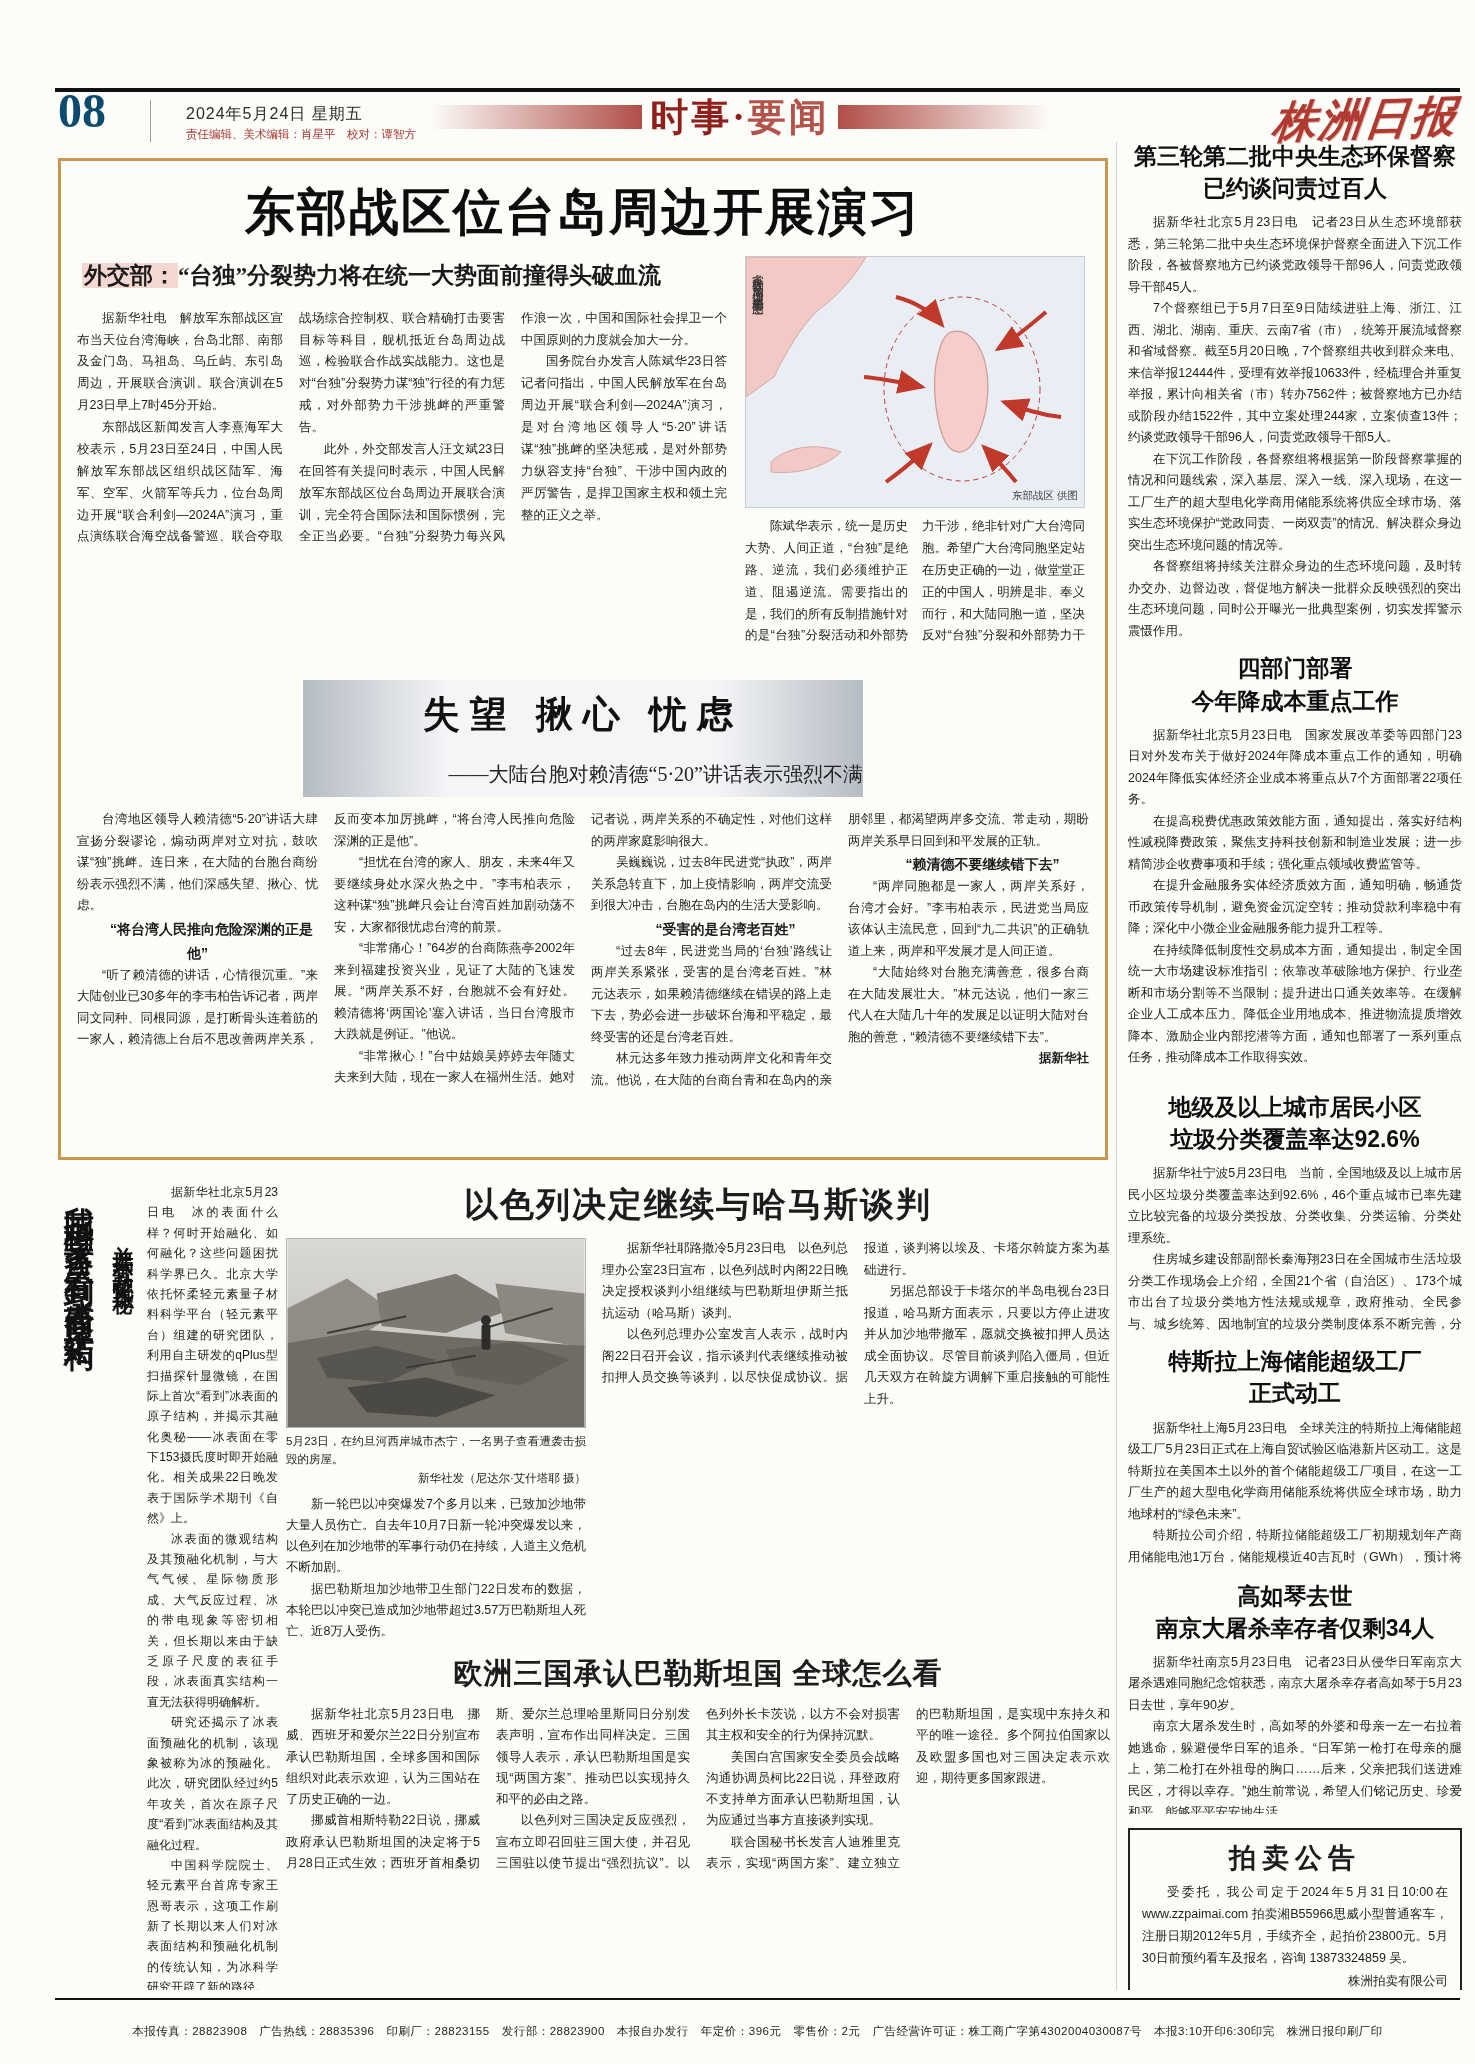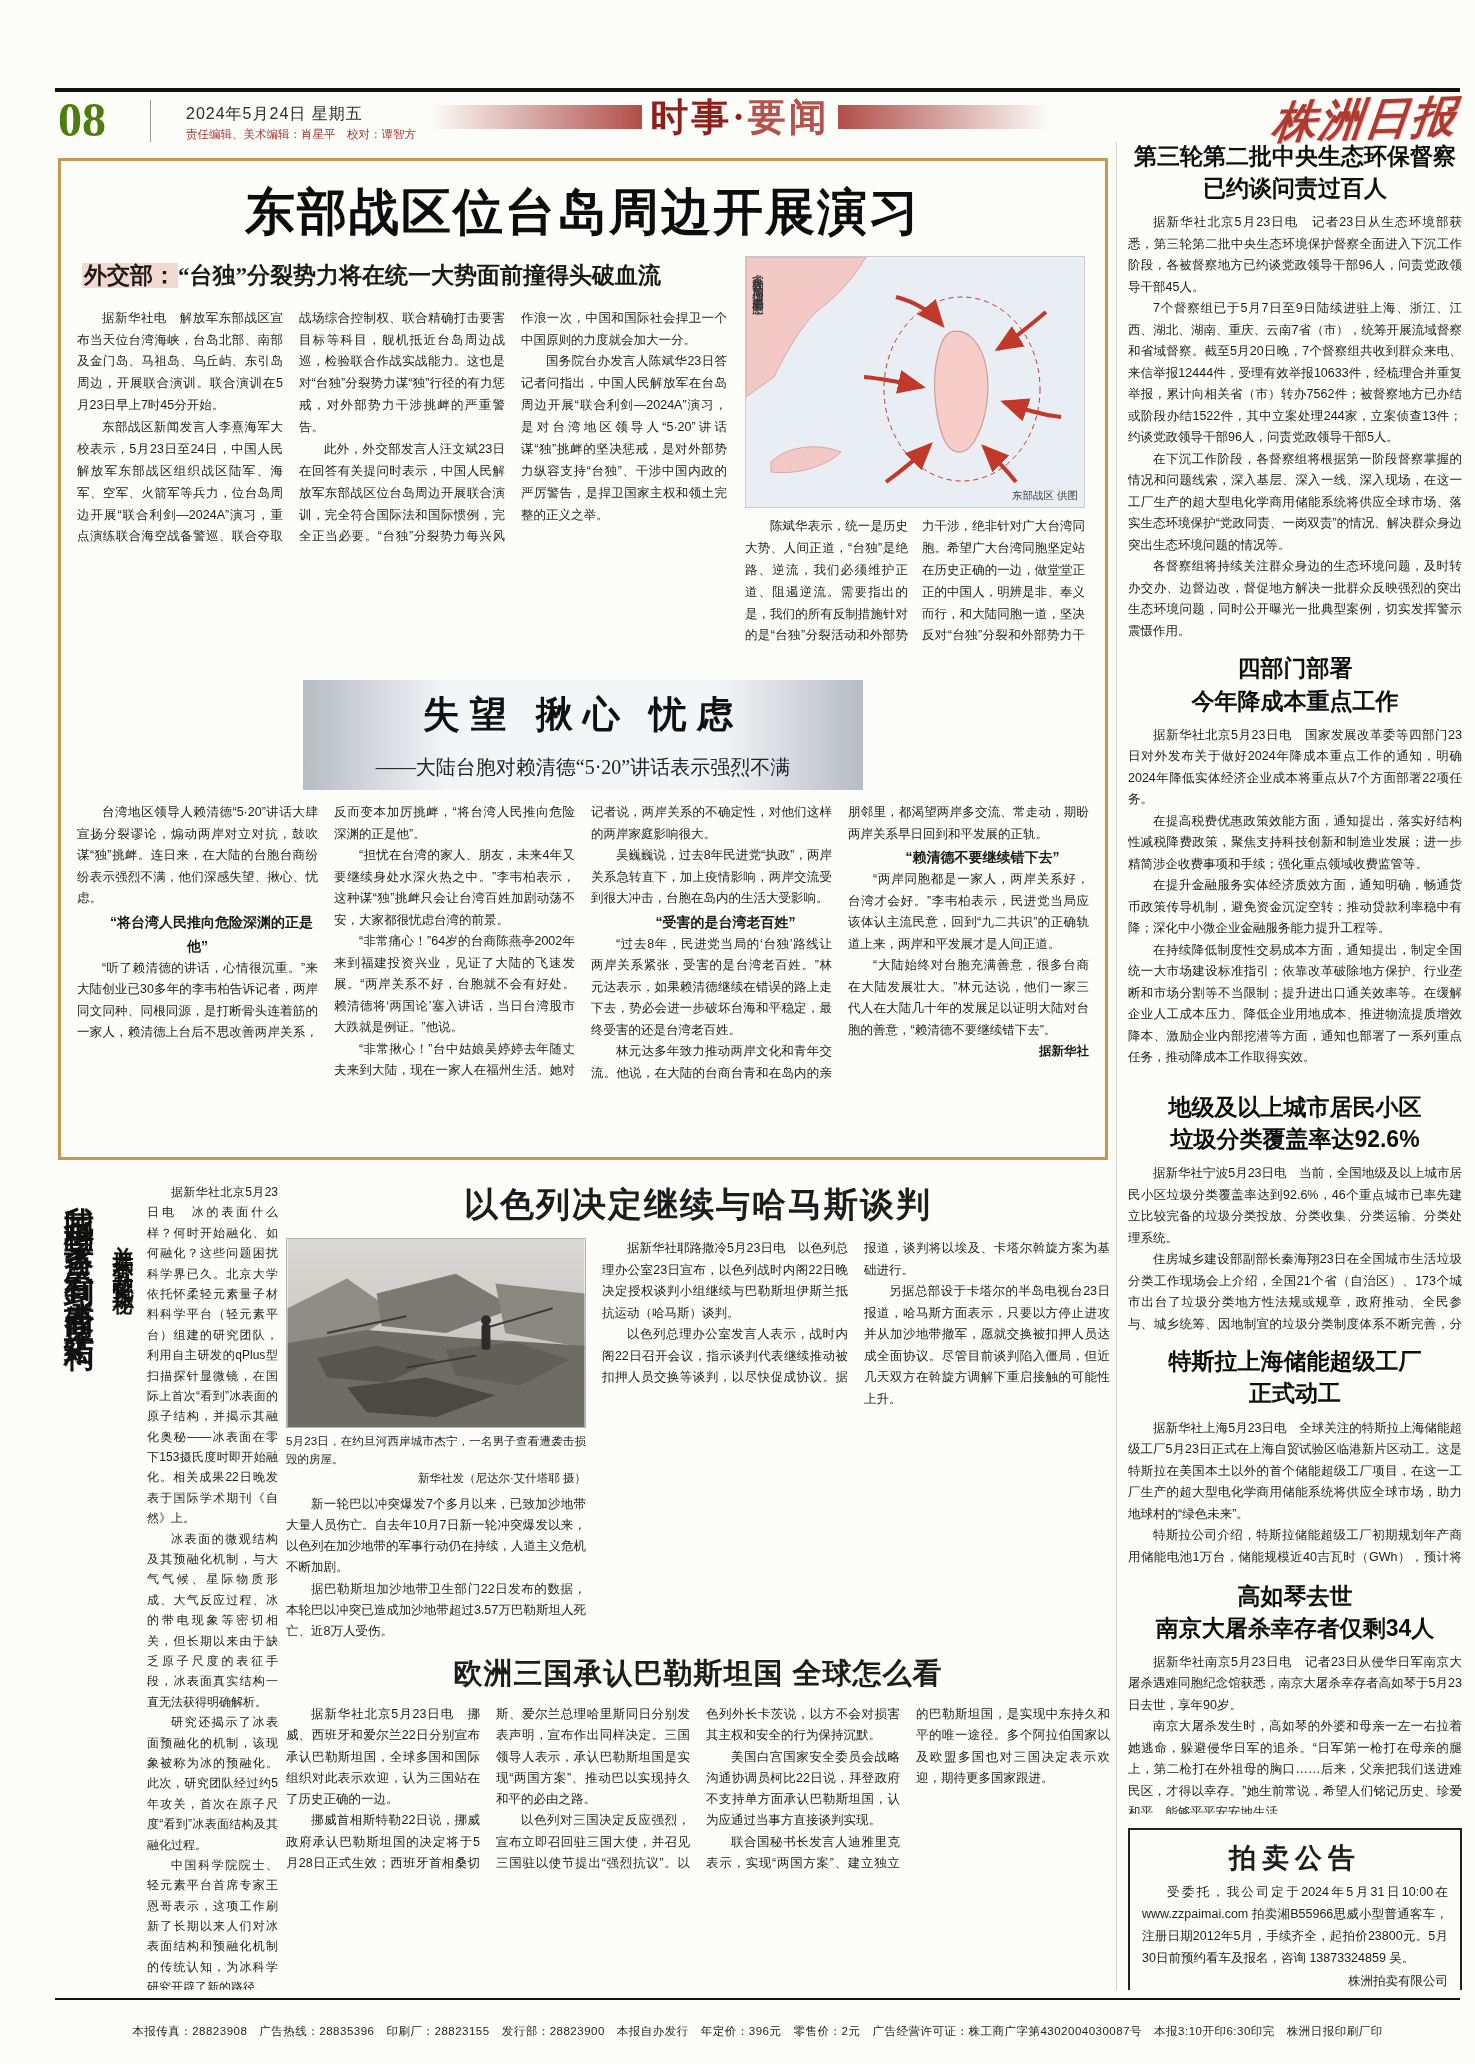--- a/index.html
+++ b/index.html
@@ -1,21 +1,21 @@
 <!DOCTYPE html>
 <html><head>
 <meta charset="utf-8">
 <style>
   html,body{margin:0;padding:0;background:#e8e8e4;}
   .page{position:relative;width:1475px;height:2064px;background:#fcfcf9;margin:0 auto;
         font-family:"Liberation Sans",sans-serif;color:#1c1c1c;overflow:hidden;}
   
   .top-rule{position:absolute;left:55px;top:88px;width:1405px;height:4px;background:#111;}
-  .page-num{position:absolute;left:58px;top:96px;font-family:"Liberation Serif",serif;
-            font-weight:bold;font-size:48px;color:#4d7c0f;line-height:1;}
+  .page-num{position:absolute;left:58px;top:87px;font-family:"Liberation Serif",serif;
+            font-weight:bold;font-size:48px;color:#0c4a6e;line-height:1;}
   .hdr-div{position:absolute;left:150px;top:100px;width:1px;height:42px;background:#9a9a9a;}
   .hdr-date{position:absolute;left:186px;top:104px;font-size:16px;color:#2b2b2b;letter-spacing:1px;}
   .hdr-editors{position:absolute;left:186px;top:127px;font-size:11.5px;color:#a8362e;}
   .banner{position:absolute;left:430px;top:94px;width:620px;height:46px;display:flex;align-items:center;}
   .strip{flex:1;height:24px;}
   .strip.l{background:linear-gradient(90deg,rgba(158,35,28,0),rgba(158,35,28,.8));}
   .strip.r{background:linear-gradient(270deg,rgba(158,35,28,0),rgba(158,35,28,.8));}
   .banner-text{font-family:"Liberation Serif",serif;font-weight:bold;font-size:38px;
                padding:0 8px;letter-spacing:3px;white-space:nowrap;}
   .banner-text .a{color:#8f1f1a;}
@@ -45,21 +45,21 @@
                font-size:11.5px;color:#333;letter-spacing:2px;}
   .map-credit{position:absolute;right:6px;bottom:4px;font-size:10.5px;color:#444;}
   .cols2{column-count:2;column-gap:14px;text-align:justify;font-size:12.5px;
          line-height:1.75;height:146px;overflow:hidden;margin-top:8px;}
   p.art{margin:0;text-indent:2em;}
   
   .sw-titlebox{width:560px;margin:18px auto 0;text-align:center;padding:10px 0 9px;
                background:linear-gradient(90deg,#b6bcc4,#f4f5f7 26%,#f4f5f7 74%,#b6bcc4);}
   .sw-title{font-family:"Liberation Serif",serif;font-weight:bold;font-size:37px;
             letter-spacing:10px;color:#111;}
-  .sw-subtitle{font-family:"Liberation Serif",serif;font-size:20px;color:#222;margin-top:14px;}
+  .sw-subtitle{font-family:"Liberation Serif",serif;font-size:20px;color:#222;margin-top:21px;text-align:right;}
   .sw-body{column-count:4;column-gap:16px;text-align:justify;font-size:12.5px;
            line-height:1.72;height:342px;overflow:hidden;margin-top:12px;}
   .mini-head{text-align:center;font-weight:bold;font-size:14px;margin:6px 0;text-indent:0;}
   .signoff{text-align:right;font-weight:bold;text-indent:0;margin-top:4px;}
   
   .science{position:absolute;left:58px;top:1182px;width:220px;height:808px;display:flex;gap:10px;overflow:hidden;}
   .sci-title-main{writing-mode:vertical-rl;font-family:"Liberation Serif",serif;font-weight:bold;
                   font-size:30px;letter-spacing:8px;color:#111;}
   .sci-title-sub{writing-mode:vertical-rl;font-family:"Liberation Serif",serif;font-weight:bold;
                  font-size:21px;letter-spacing:7px;color:#111;margin-top:46px;}

